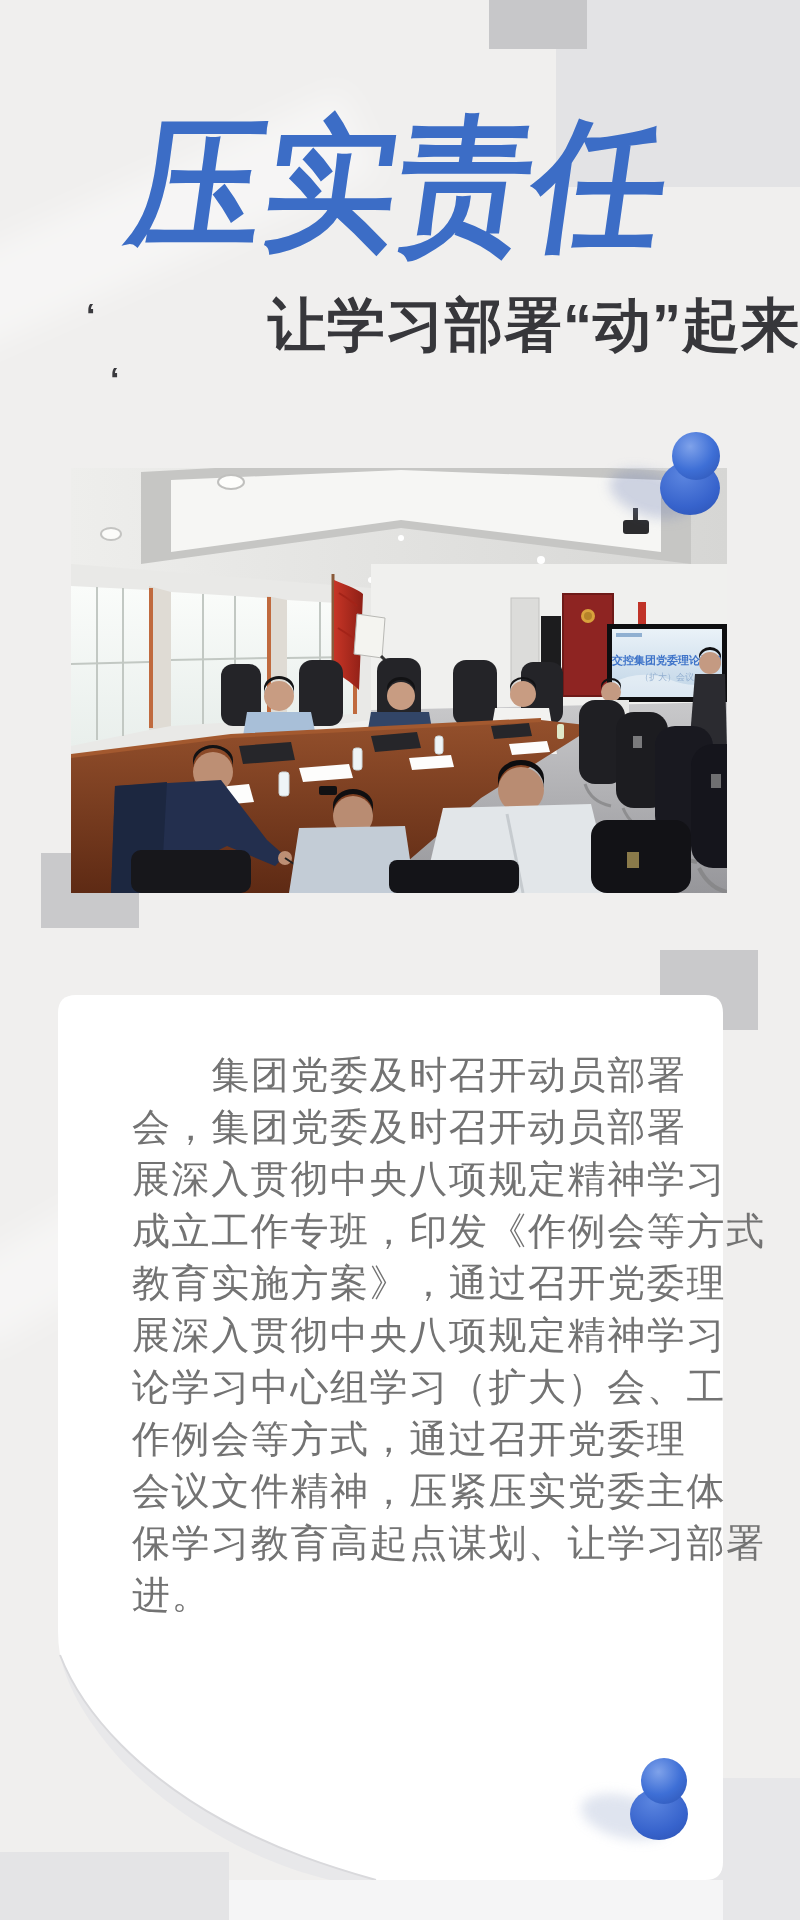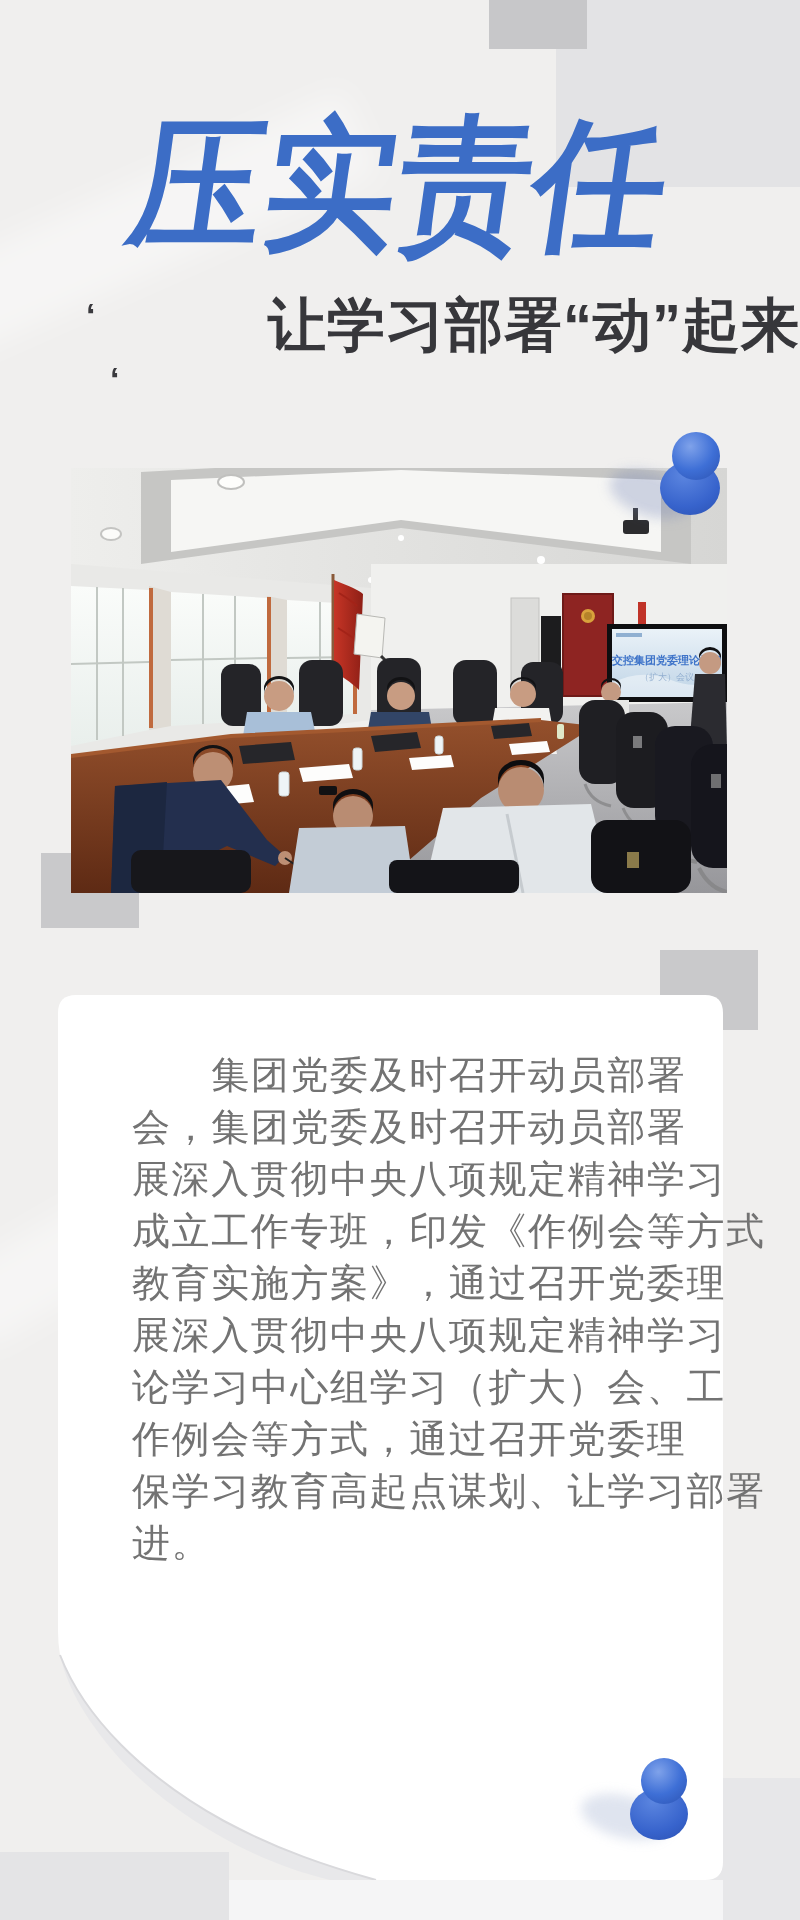--- a/index.html
+++ b/index.html
@@ -305,20 +305,21 @@
 
   <div class="article" style="color: #737373; margin-left: 20px;">
       <div class="line">　　集团党委及时召开动员部署</div>
       <div class="line">会，集团党委及时召开动员部署</div>
       <div class="line">展深入贯彻中央八项规定精神学习</div>
       <div class="line">成立工作专班，印发《作例会等方式</div>
       <div class="line">教育实施方案》，通过召开党委理</div>
       <div class="line">展深入贯彻中央八项规定精神学习</div>
       <div class="line">论学习中心组学习（扩大）会、工</div>
       <div class="line">作例会等方式，通过召开党委理</div>
+      <div class="line">会议文件精神，压紧压实党委主体</div>
       <div class="line">保学习教育高起点谋划、让学习部署</div>
       <div class="line">进。</div>
     </div>
 
   <div class="pin-shadow" style="left:580px;top:1796px;width:90px;height:42px;background:rgba(110,130,180,.22);transform:rotate(14deg);"></div>
   <div class="pin" style="left:628px;top:1754px;width:66px;height:88px;">
     <svg viewBox="0 0 66 88">
       <defs>
         <radialGradient id="pinh2" cx="0.38" cy="0.3" r="0.9">
           <stop offset="0" stop-color="#7fa2ea"></stop>

